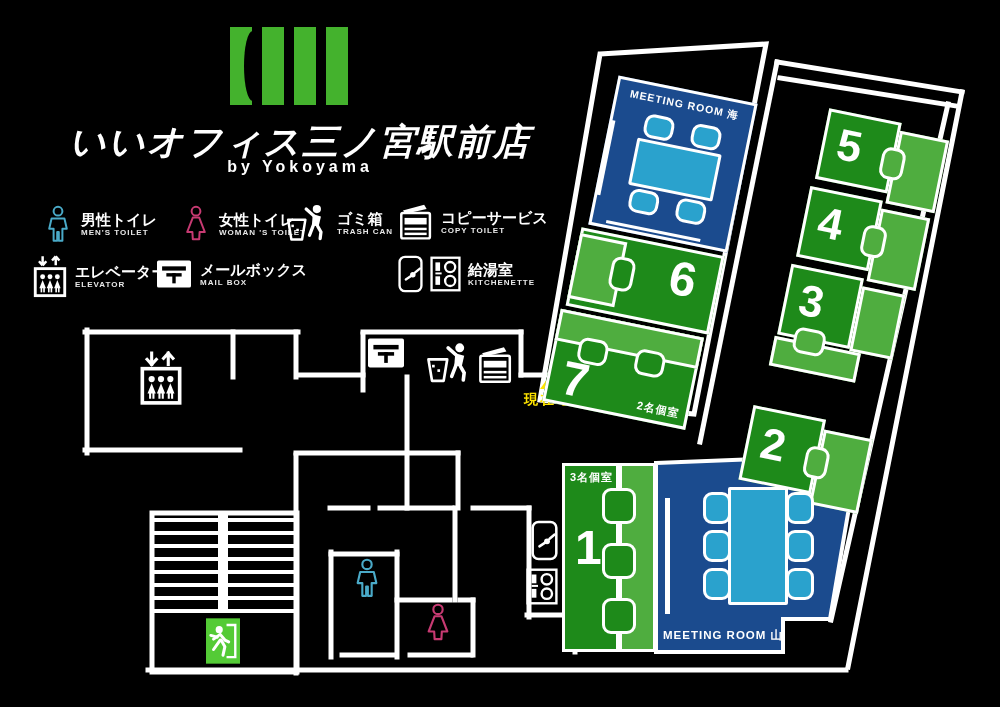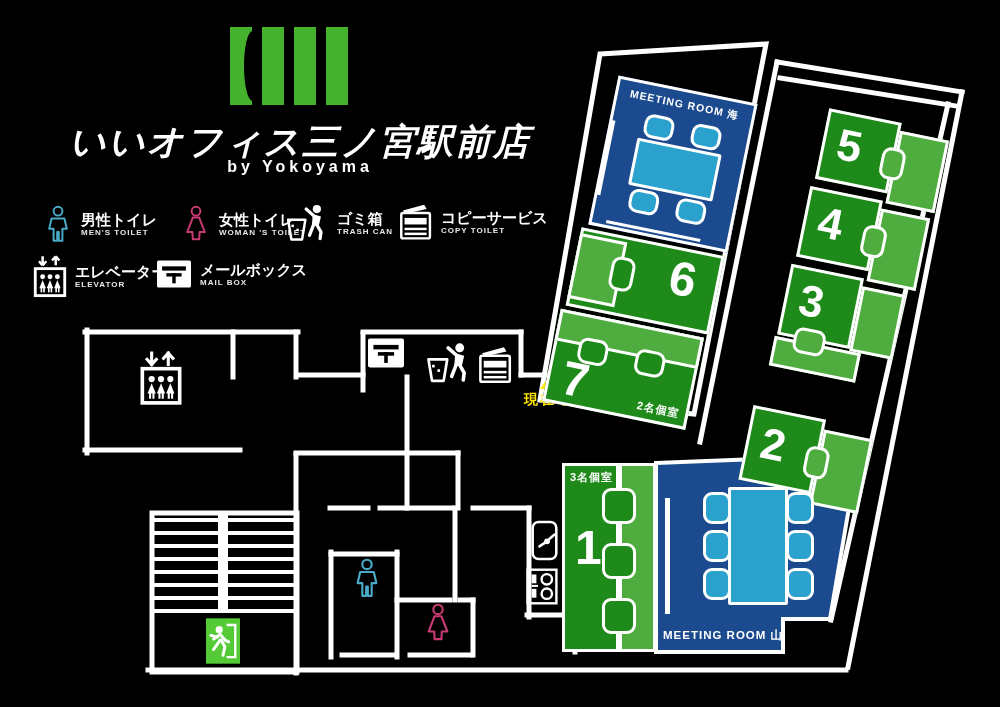--- a/index.html
+++ b/index.html
@@ -173,20 +173,32 @@
   </div>
   <div class="lg-item" style="left:155px;top:257px">
     <svg width="38" height="34">
         <use href="#i-mailbox"></use>
       </svg>
     <div class="lg-txt">
         <span class="lg-jp">メールボックス</span>
       <span class="lg-en">MAIL BOX</span>
       </div>
   </div>
+  <div class="lg-item" style="left:398px;top:255px">
+    <svg width="25" height="38">
+        <use href="#i-sink"></use>
+      </svg>
+    <svg width="31" height="38">
+        <use href="#i-stove"></use>
+      </svg>
+    <div class="lg-txt">
+        <span class="lg-jp">給湯室</span>
+      <span class="lg-en">KITCHENETTE</span>
+      </div>
+  </div>
 
   <svg class="abs" width="1000" height="707" style="left:0;top:0" stroke="#fff" stroke-width="5" fill="none" stroke-linecap="square">
 
     <line x1="85" y1="332" x2="298" y2="332"></line>
     <line x1="87" y1="330" x2="87" y2="453"></line>
     <line x1="85" y1="450" x2="240" y2="450"></line>
     <line x1="233" y1="332" x2="233" y2="377"></line>
     <line x1="296" y1="332" x2="296" y2="377"></line>
     <line x1="296" y1="455" x2="296" y2="673"></line>
     <line x1="296" y1="453" x2="458" y2="453"></line>

